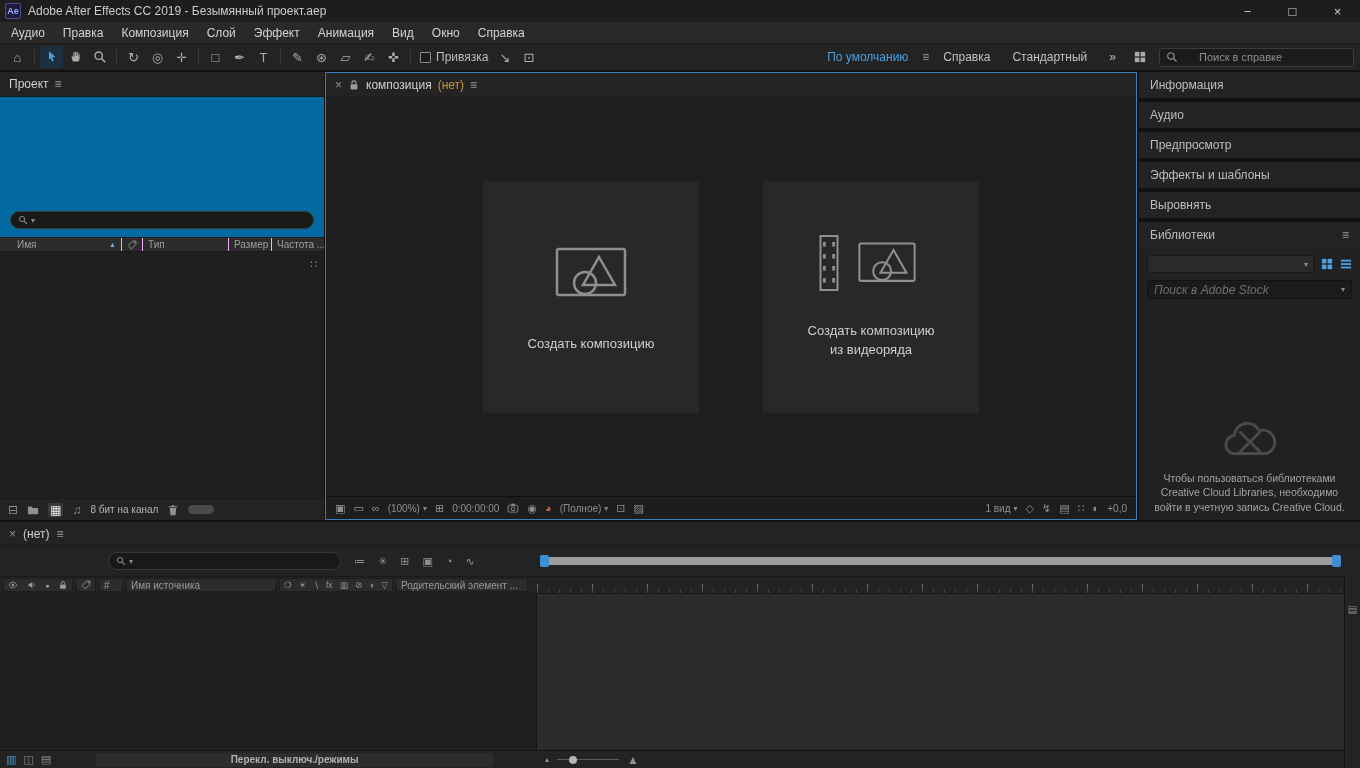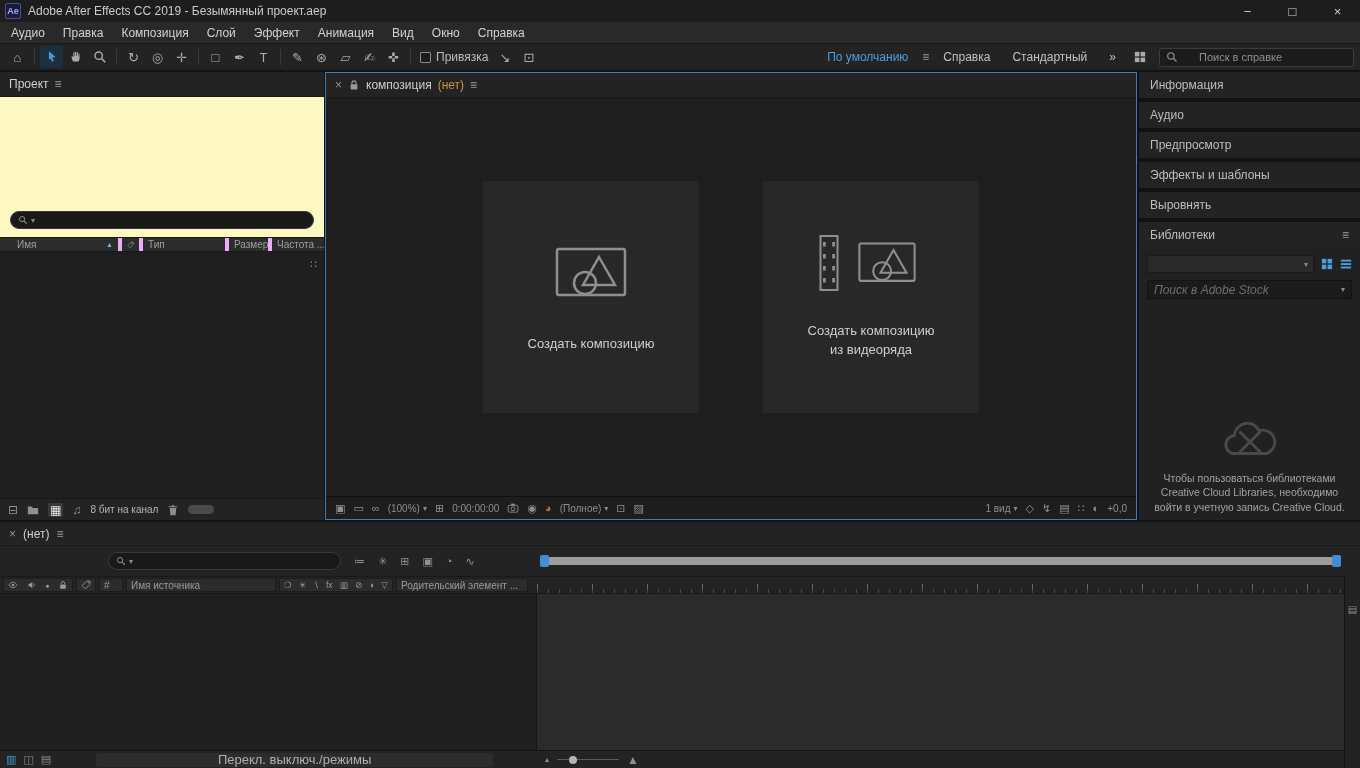--- a/index.html
+++ b/index.html
@@ -39,28 +39,28 @@
   .main { position:absolute; top:70px; left:0; width:1360px; height:452px; background:#121212; }
 
   .panel-tabbar { height:25px; background:#232323; display:flex; align-items:center; gap:6px; padding:0 9px; border-bottom:1px solid #191919; }
   .panel-title { color:#d0d0d0; font-size:12px; }
   .pmenu { color:#9a9a9a; font-size:12px; }
   .tclose { color:#8f8f8f; font-size:12px; }
   .tab-status-orange { color:#c8963c; }
   .lockico { color:#9a9a9a; }
 
   
-  .project-panel { position:absolute; left:0; top:2px; width:324px; height:448px; background:#fef9c3; display:flex; flex-direction:column; }
+  .project-panel { position:absolute; left:0; top:2px; width:324px; height:448px; background:#0369a1; display:flex; flex-direction:column; }
   .proj-preview { height:110px; }
   .proj-search-row { padding:4px 10px; }
   .searchbox { display:flex; align-items:center; gap:3px; background:#191919; border:1px solid #3a3a3a; border-radius:9px; height:18px; padding:0 7px; color:#8a8a8a; }
   .searchbox input { flex:1; background:transparent; border:0; outline:0; color:#cfcfcf; font-size:11px; min-width:0; }
   .caret { font-size:8px; color:#8a8a8a; }
   .proj-cols { display:flex; height:15px; background:#2c2c2c; border-top:1px solid #191919; border-bottom:1px solid #191919; font-size:10px; color:#9f9f9f; align-items:center; margin-top:4px; }
-  .col { border-right:4px solid #f0abfc; height:100%; display:flex; align-items:center; padding:0 5px; gap:4px; white-space:nowrap; overflow:hidden; }
+  .col { border-right:1px solid #f0abfc; height:100%; display:flex; align-items:center; padding:0 5px; gap:4px; white-space:nowrap; overflow:hidden; }
   .col.name { width:122px; padding-left:17px; }
   .col.name .sort { margin-left:auto; color:#7ab1e0; font-size:7px; }
   .col.tagc { width:21px; justify-content:center; }
   .col.typec { width:86px; }
   .col.sizec { width:43px; }
   .col.ratec { flex:1; border-right:0; }
   .proj-list { flex:1; background:#1f1f1f; position:relative; }
   .proj-flow { position:absolute; right:7px; top:6px; color:#8f8f8f; font-size:11px; }
   .proj-footer { height:22px; display:flex; align-items:center; gap:9px; padding:0 8px; background:#232323; border-top:1px solid #191919; }
   .pf-icon { color:#8f8f8f; font-size:12px; display:flex; align-items:center; }
@@ -119,21 +119,21 @@
   .tl-ruler { grid-area:3/2; background-color:#232323; border-top:1px solid #191919; border-bottom:1px solid #191919;
     background-image:repeating-linear-gradient(90deg,#474747 0 1px,transparent 1px 11px),repeating-linear-gradient(90deg,#6a6a6a 0 1px,transparent 1px 55px);
     background-size:100% 4px,100% 9px; background-position:bottom left,bottom left; background-repeat:no-repeat; }
   .tl-body-left { grid-area:4/1; background:#1f1f1f; border-right:1px solid #141414; }
   .tl-body-right { grid-area:4/2; background:#2b2b2b; }
   .tl-strip { grid-row:3/6; grid-column:3; background:#232323; border-left:1px solid #141414; display:flex; flex-direction:column; align-items:center; }
   .strip-ico { margin-top:28px; color:#8f8f8f; font-size:10px; }
   .tl-footer-left { grid-area:5/1; display:flex; align-items:center; gap:7px; padding:0 6px; border-top:1px solid #141414; }
   .pane-ico { color:#8a8a8a; font-size:11px; }
   .pane-ico.teal { color:#3f9bd6; }
-  .toggle-btn { flex:1; margin:4px 38px; height:14px; background:#2d2d2d; border-radius:3px; display:flex; align-items:center; justify-content:center; font-size:13px; color:#b0b0b0; }
+  .toggle-btn { flex:1; margin:4px 38px; height:14px; background:#2d2d2d; border-radius:3px; display:flex; align-items:center; justify-content:center; font-size:10px; color:#b0b0b0;font-weight:bold; }
   .tl-footer-right { grid-area:5/2; display:flex; align-items:center; gap:8px; padding-left:8px; border-top:1px solid #141414; color:#8f8f8f; }
   .zoom-out { font-size:8px; }
   .zoom-in { font-size:12px; }
   .zoom-track { position:relative; width:62px; height:1px; background:#5a5a5a; }
   .zoom-handle { position:absolute; left:12px; top:-3.5px; width:8px; height:8px; border-radius:50%; background:#b5b5b5; }
 </style>
 </head>
 <body>
 
 <svg width="0" height="0" style="position:absolute">

